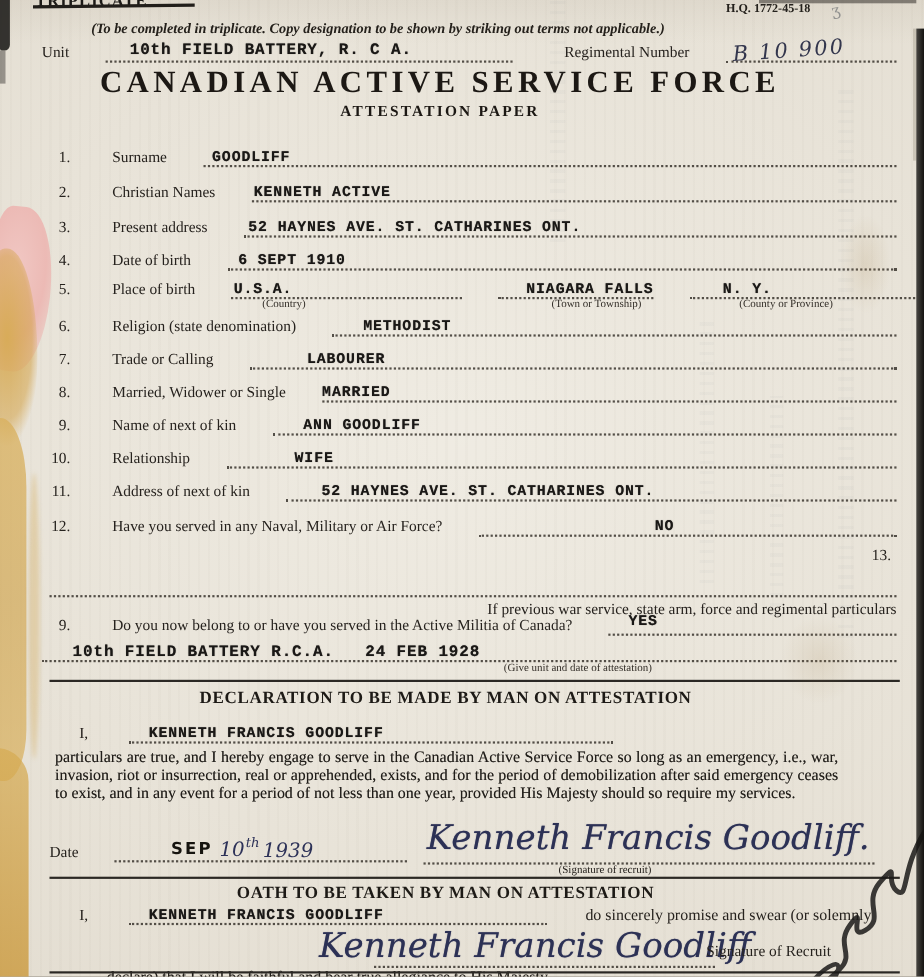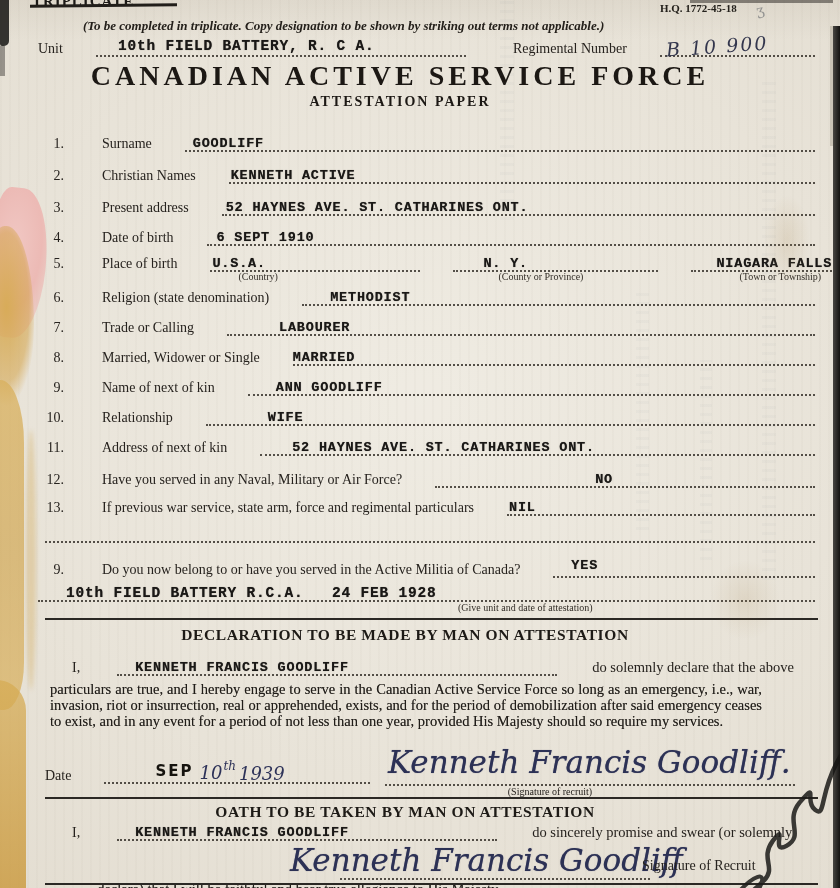--- a/index.html
+++ b/index.html
@@ -93,28 +93,28 @@
       </span>
   </div>
 
   <div class="row" style="top:254px;">
     <span class="num">5.</span>
     <span class="lbl">Place of birth</span>
     <span class="fill" style="flex:0 0 210px;">
       <span class="typed" style="margin-left:2px;">U.S.A.</span>
       <span class="cap" style="left:28px;">(Country)</span>
     </span>
+    <span class="fill">
+      <span class="typed" style="margin-left:25px;">NIAGARA FALLS</span>
+      <span class="cap" style="left:48px;">(Town or Township)</span>
+    </span>
     <span class="fill" style="flex:0 0 205px;">
       <span class="typed" style="margin-left:30px;">N. Y.</span>
       <span class="cap" style="left:45px;">(County or Province)</span>
     </span>
-    <span class="fill">
-      <span class="typed" style="margin-left:25px;">NIAGARA FALLS</span>
-      <span class="cap" style="left:48px;">(Town or Township)</span>
-    </span>
   </div>
 
   <div class="row" style="top:288px;">
     <span class="num">6.</span>
     <span class="lbl">Religion (state denomination)</span>
     <span class="fill">
         <span class="typed" style="margin-left:28px;">METHODIST</span>
       </span>
   </div>
   <div class="row" style="top:318px;">
@@ -152,26 +152,23 @@
         <span class="typed" style="margin-left:32px;">52 HAYNES AVE. ST. CATHARINES ONT.</span>
       </span>
   </div>
   <div class="row" style="top:470px;">
     <span class="num">12.</span>
     <span class="lbl">Have you served in any Naval, Military or Air Force?</span>
     <span class="fill">
         <span class="typed" style="margin-left:160px;">NO</span>
       </span>
   </div>
-  <div class="row" style="top:498px;">
+  <div class="row" style="top:498px;flex-direction:column;">
     <span class="num">13.</span>
     <span class="lbl">If previous war service, state arm, force and regimental particulars</span>
-    <span class="fill">
-        <span class="typed" style="margin-left:2px;">NIL</span>
-      </span>
   </div>
 
   <div class="abs" style="top:539px;left:45px;right:25px;border-bottom:2px dotted rgba(45,40,34,.8);height:2px;"></div>
 
   <div class="row" style="top:560px;">
     <span class="num">9.</span>
     <span class="lbl">Do you now belong to or have you served in the Active Militia of Canada?</span>
     <span class="fill">
         <span class="typed" style="margin-left:18px;position:relative;top:-3px;">YES</span>
       </span>
@@ -184,21 +181,20 @@
   </div>
 
   <div class="hrule" style="top:618px;"></div>
 
   <div class="heading" style="top:626px;">DECLARATION TO BE MADE BY MAN ON ATTESTATION</div>
   <div class="row" style="top:658px;left:72px;right:78px;">
     <span class="lbl">I,</span>
     <span class="fill" style="flex:0 0 440px;margin-left:4px;">
       <span class="typed" style="margin-left:18px;">KENNETH FRANCIS GOODLIFF</span>
     </span>
-    <span class="lbl" style="padding-left:2px;font-size:14.5px;">do solemnly declare that the above</span>
   </div>
   <div class="para" style="top:682px;left:50px;right:78px;">particulars are true, and I hereby engage to serve in the Canadian Active Service Force so long as an emergency, i.e., war, invasion, riot or insurrection, real or apprehended, exists, and for the period of demobilization after said emergency ceases to exist, and in any event for a period of not less than one year, provided His Majesty should so require my services.</div>
 
   <div class="row" style="top:760px;height:24px;left:45px;right:470px;">
     <span class="lbl">Date</span>
     <span class="fill">
       <span class="stamp" style="margin-left:51px;position:relative;top:-2px;">SEP</span>
       <span class="hand" style="font-size:18px;margin-left:6px;position:relative;top:1px;">10</span>
       <span class="hand" style="font-size:12px;position:relative;top:-9px;margin-left:1px;">th</span>
       <span class="hand" style="font-size:18px;margin-left:3px;position:relative;top:2px;">1939</span>

